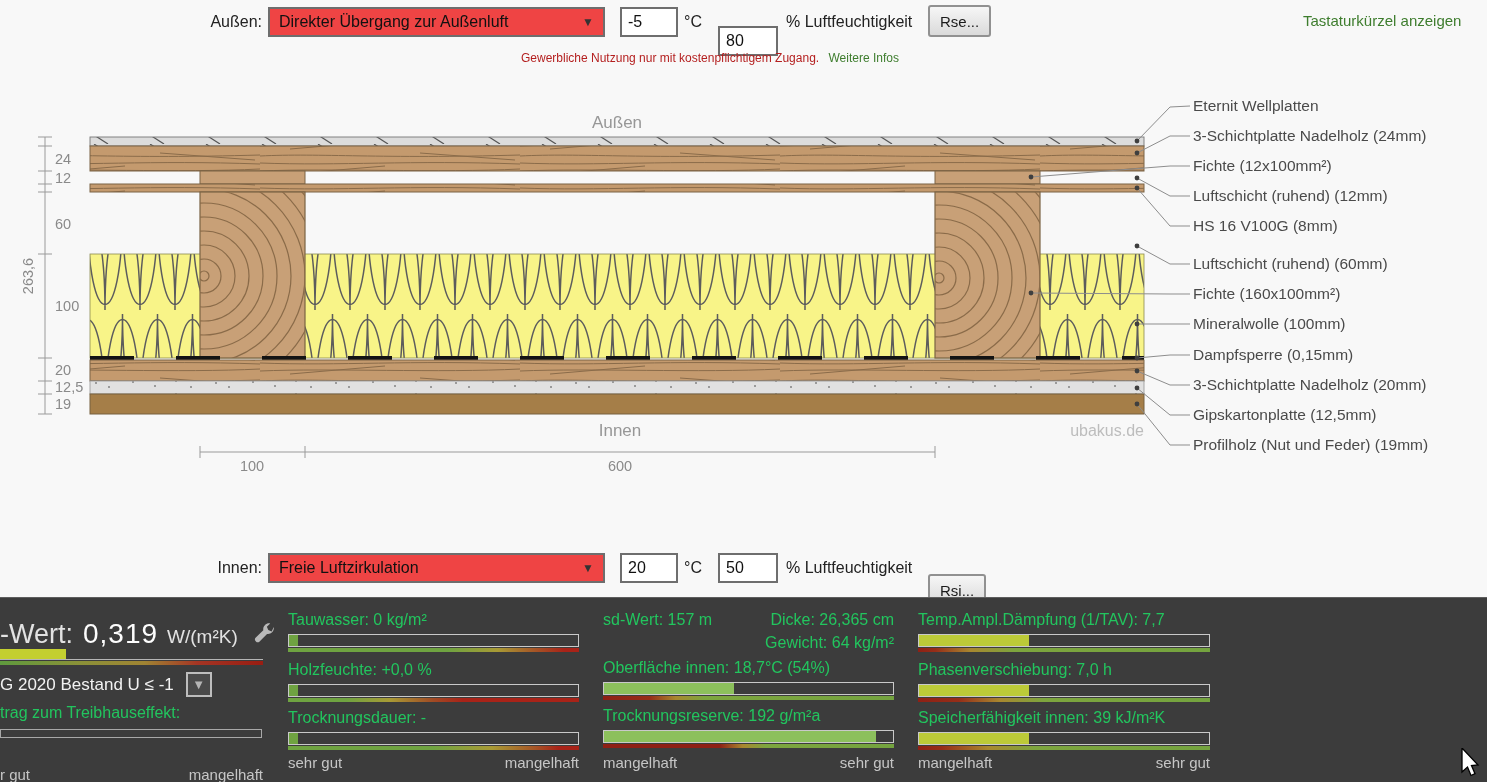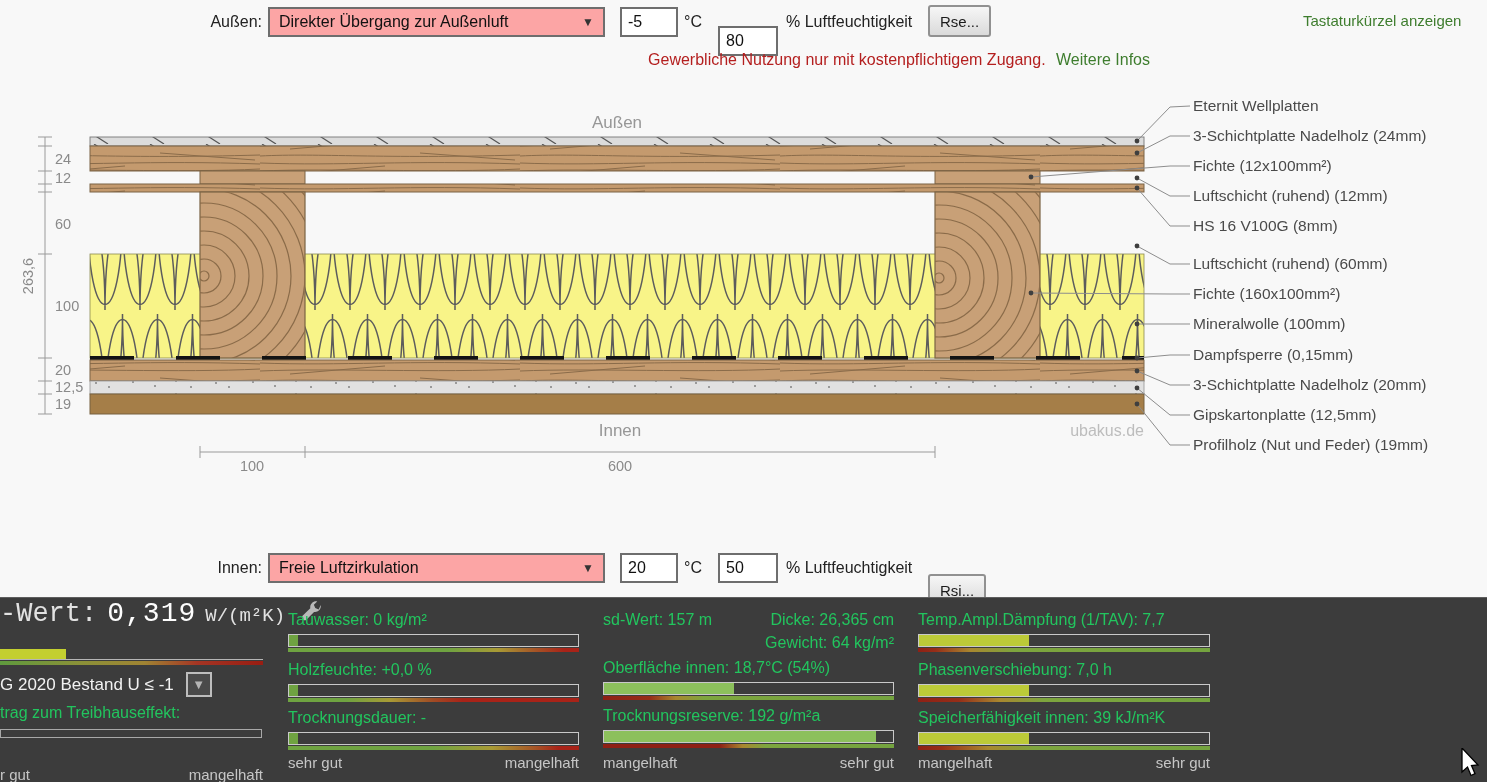--- a/index.html
+++ b/index.html
@@ -3,29 +3,29 @@
 <meta charset="utf-8">
 <style>
   html,body{margin:0;padding:0;background:#f8f8f8;}
   .page{position:relative;width:1487px;height:782px;overflow:hidden;background:#f8f8f8;
         font-family:"Liberation Sans","DejaVu Sans",sans-serif;}
   .abs{position:absolute;}
 
   
   .ctl-label{font-size:16px;color:#222;line-height:30px;text-align:right;}
   .selectbox{box-sizing:border-box;display:flex;align-items:center;justify-content:space-between;
-             background:#fca5a5;border:2px solid #6e6e6e;height:30px;padding:0 9px;font-size:16px;color:#111;cursor:default;}
+             background:#ef4444;border:2px solid #6e6e6e;height:30px;padding:0 9px;font-size:16px;color:#111;cursor:default;}
   .selectbox .arrow{font-size:12px;color:#333;margin-left:8px;}
   .numfield{box-sizing:border-box;height:30px;border:2px solid #6e6e6e;background:#fff;color:#111;
             font-size:16px;padding:0 6px;font-family:inherit;}
   .unit-label{font-size:16px;color:#222;line-height:30px;}
   .btn3d{box-sizing:border-box;height:32px;border:2px solid #919191;border-radius:3px;
          background:linear-gradient(#f6f6f6,#dadada);font-size:15px;color:#1a1a1a;padding:0 10px;font-family:inherit;}
   .green-link{font-size:15px;color:#3e7d2e;text-decoration:none;cursor:pointer;}
-  .notice{font-size:16px;text-align:right;}
+  .notice{font-size:12px;text-align:center;}
   .notice .warn{color:#b41f1f;}
   .notice .info{color:#3e7d2e;margin-left:6px;cursor:pointer;}
 
   
   svg text{font-family:"Liberation Sans","DejaVu Sans",sans-serif;}
   .layer-label{font-size:15.5px;fill:#4a4a4a;}
   .dim-text{font-size:14.5px;fill:#8a8a8a;}
   .side-label{font-size:17px;fill:#979797;}
   .watermark{font-size:16px;fill:#bdbdbd;}
 
@@ -237,21 +237,21 @@
   </div>
   <input class="abs numfield" style="left: 620px; top: 553px; width: 58px;" value="20">
   <div class="abs unit-label" style="left:684px;top:553px;">°C</div>
   <input class="abs numfield" style="left: 718px; top: 553px; width: 60px;" value="50">
   <div class="abs unit-label" style="left:786px;top:553px;">% Luftfeuchtigkeit</div>
   <button class="abs btn3d" style="left:928px;top:574px;">Rsi...</button>
 
   <div class="panel">
 
     <div class="col" style="left:0;width:263px;">
-      <div class="u-line" style="left:0;top:0;font-family:Liberation Mono, monospace;">
+      <div class="u-line" style="left:0;top:20px;">
         <span class="u-label">-Wert:</span>
         <span class="u-value">0,319</span>
         <span class="u-unit">W/(m²K)</span>
         <svg class="wrench" width="23" height="23" viewBox="0 0 24 24">
           <path fill="#b9b9b9" d="M22.7 5.2c.4 2-.2 4.1-1.8 5.6-1.4 1.4-3.4 2-5.2 1.6l-8 8.1c-.9.9-2.5.9-3.4 0l-.6-.6c-.9-.9-.9-2.5 0-3.4l8.1-8c-.4-1.8.2-3.8 1.6-5.2C14.9 1.7 17 1.1 19 1.5l-3.5 3.4 1.5 3.5 3.5 1.5z"></path>
         </svg>
       </div>
       <div class="bar u-bar" style="left:0;top:51px;width:263px;">
         <div class="bar-track">
             <div class="bar-fill" style="width: 25%; background: rgb(195, 207, 48);"></div>

